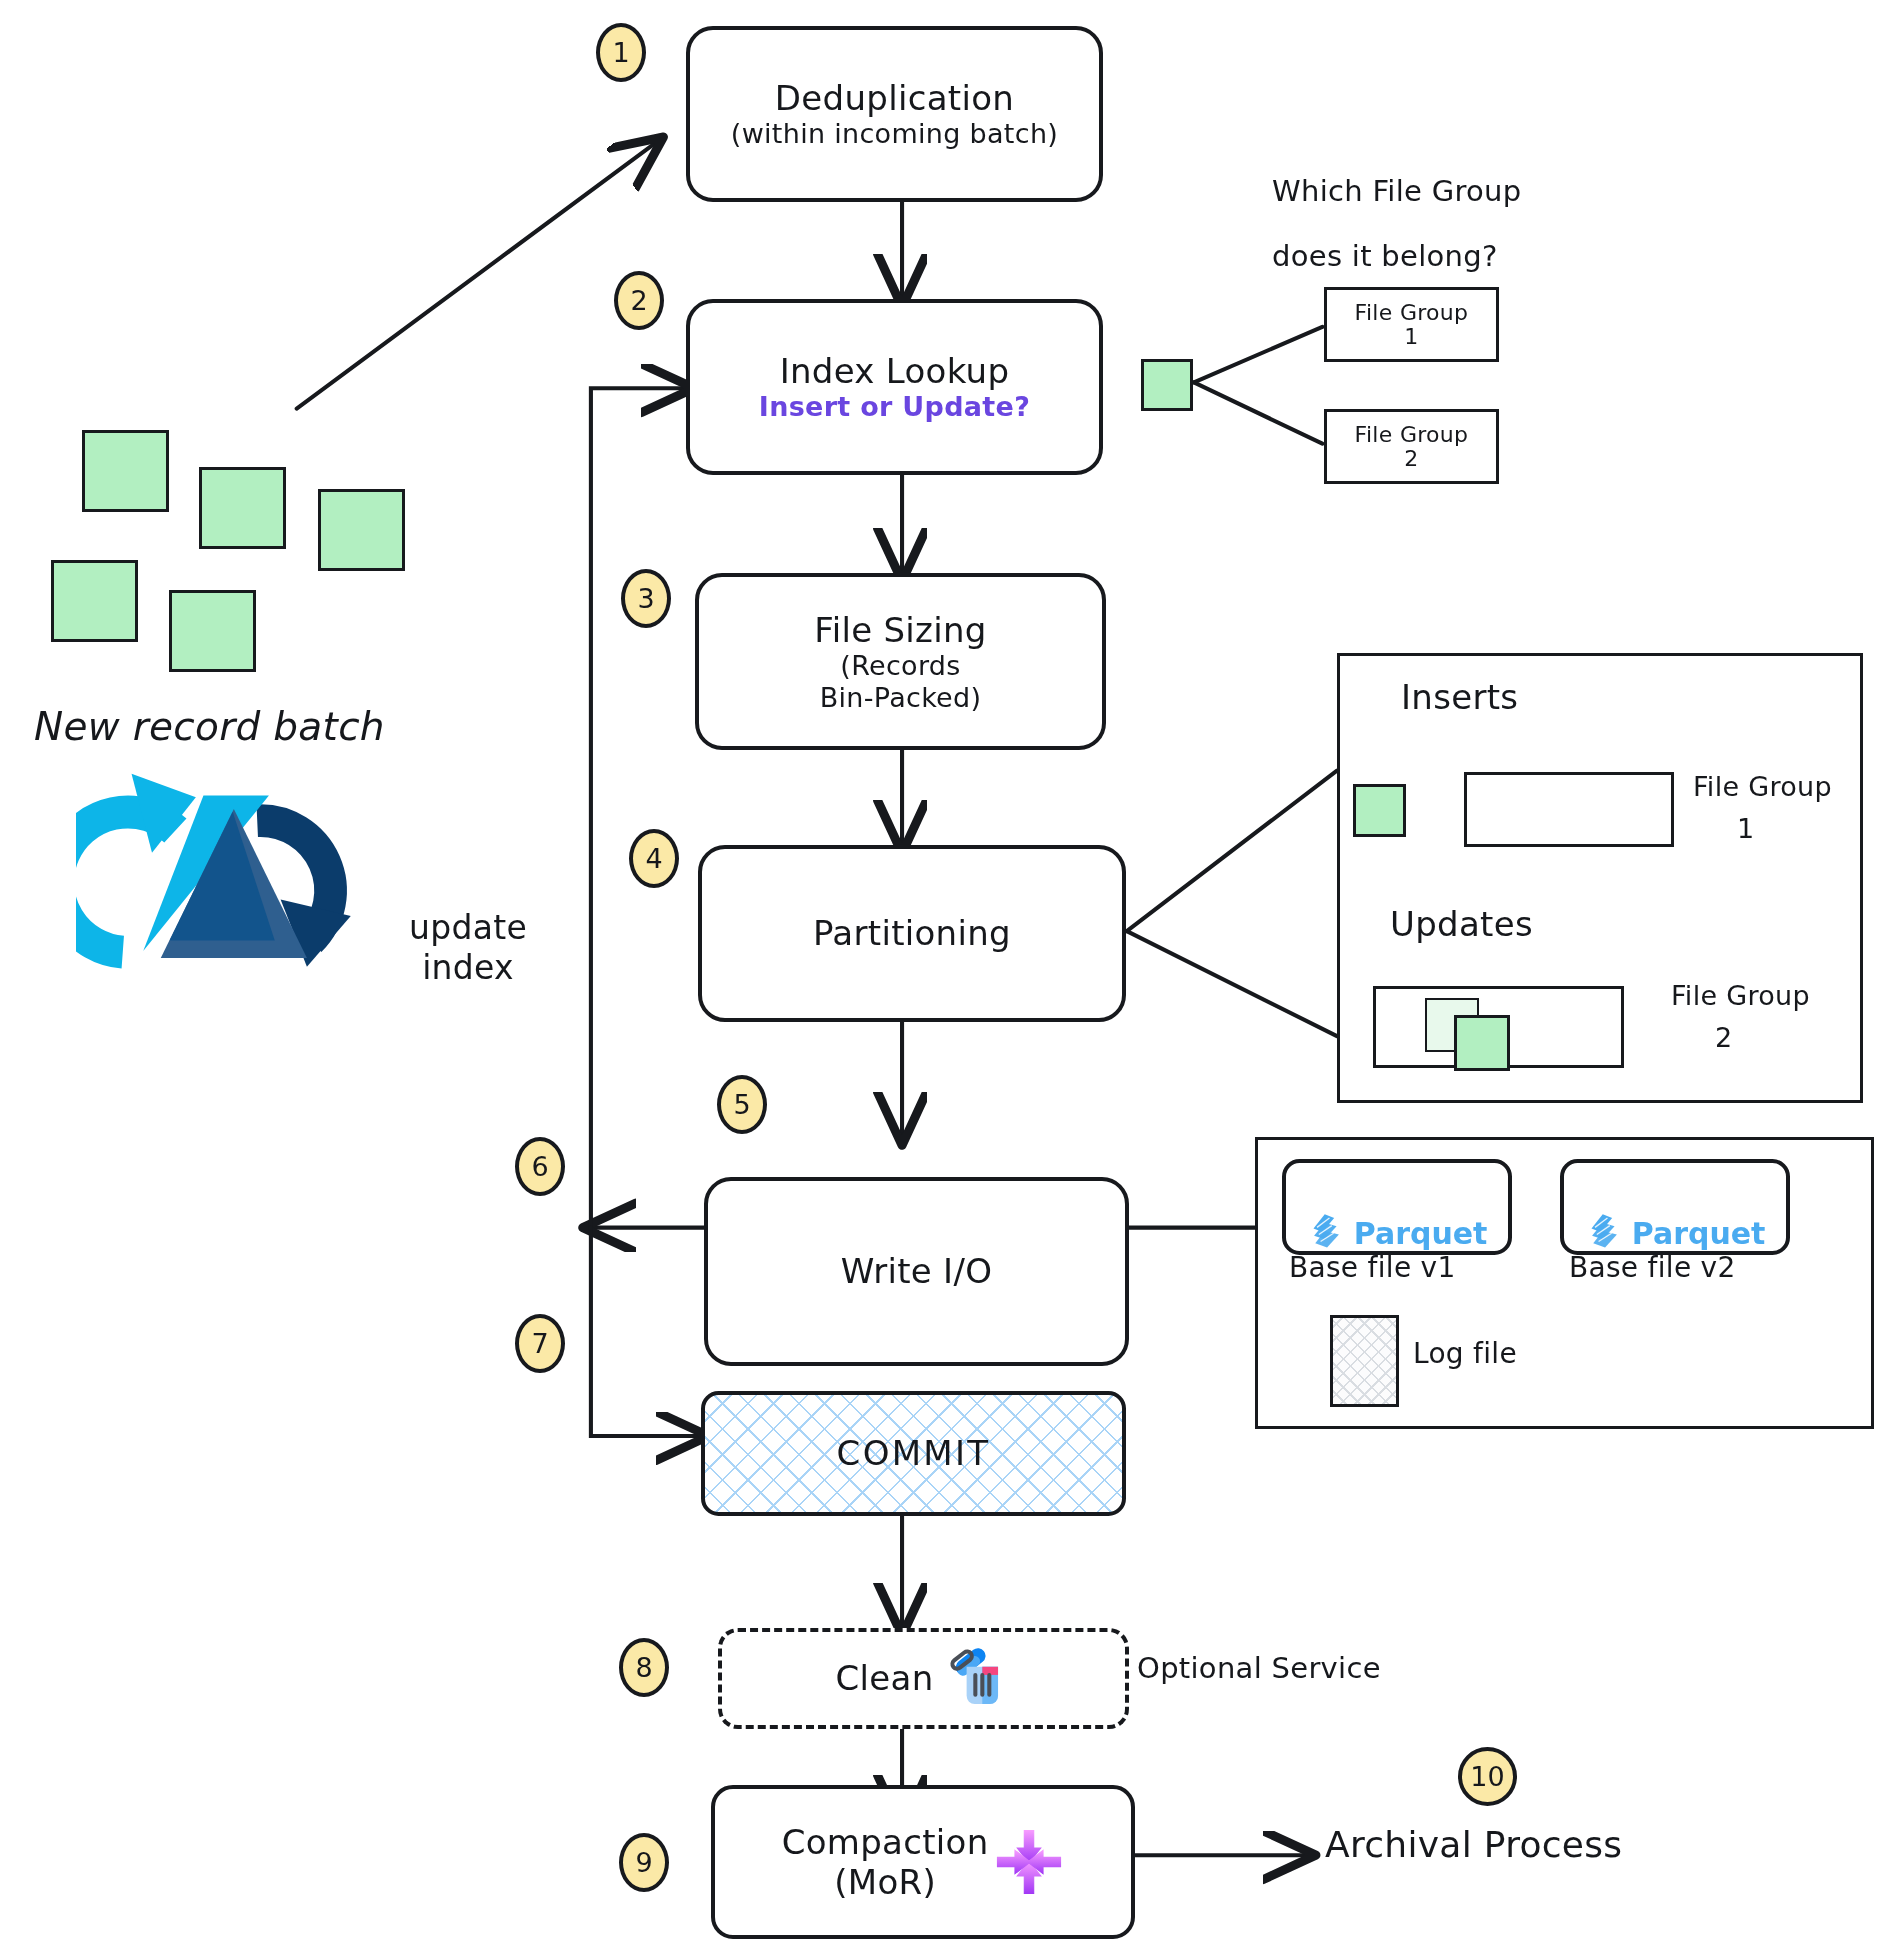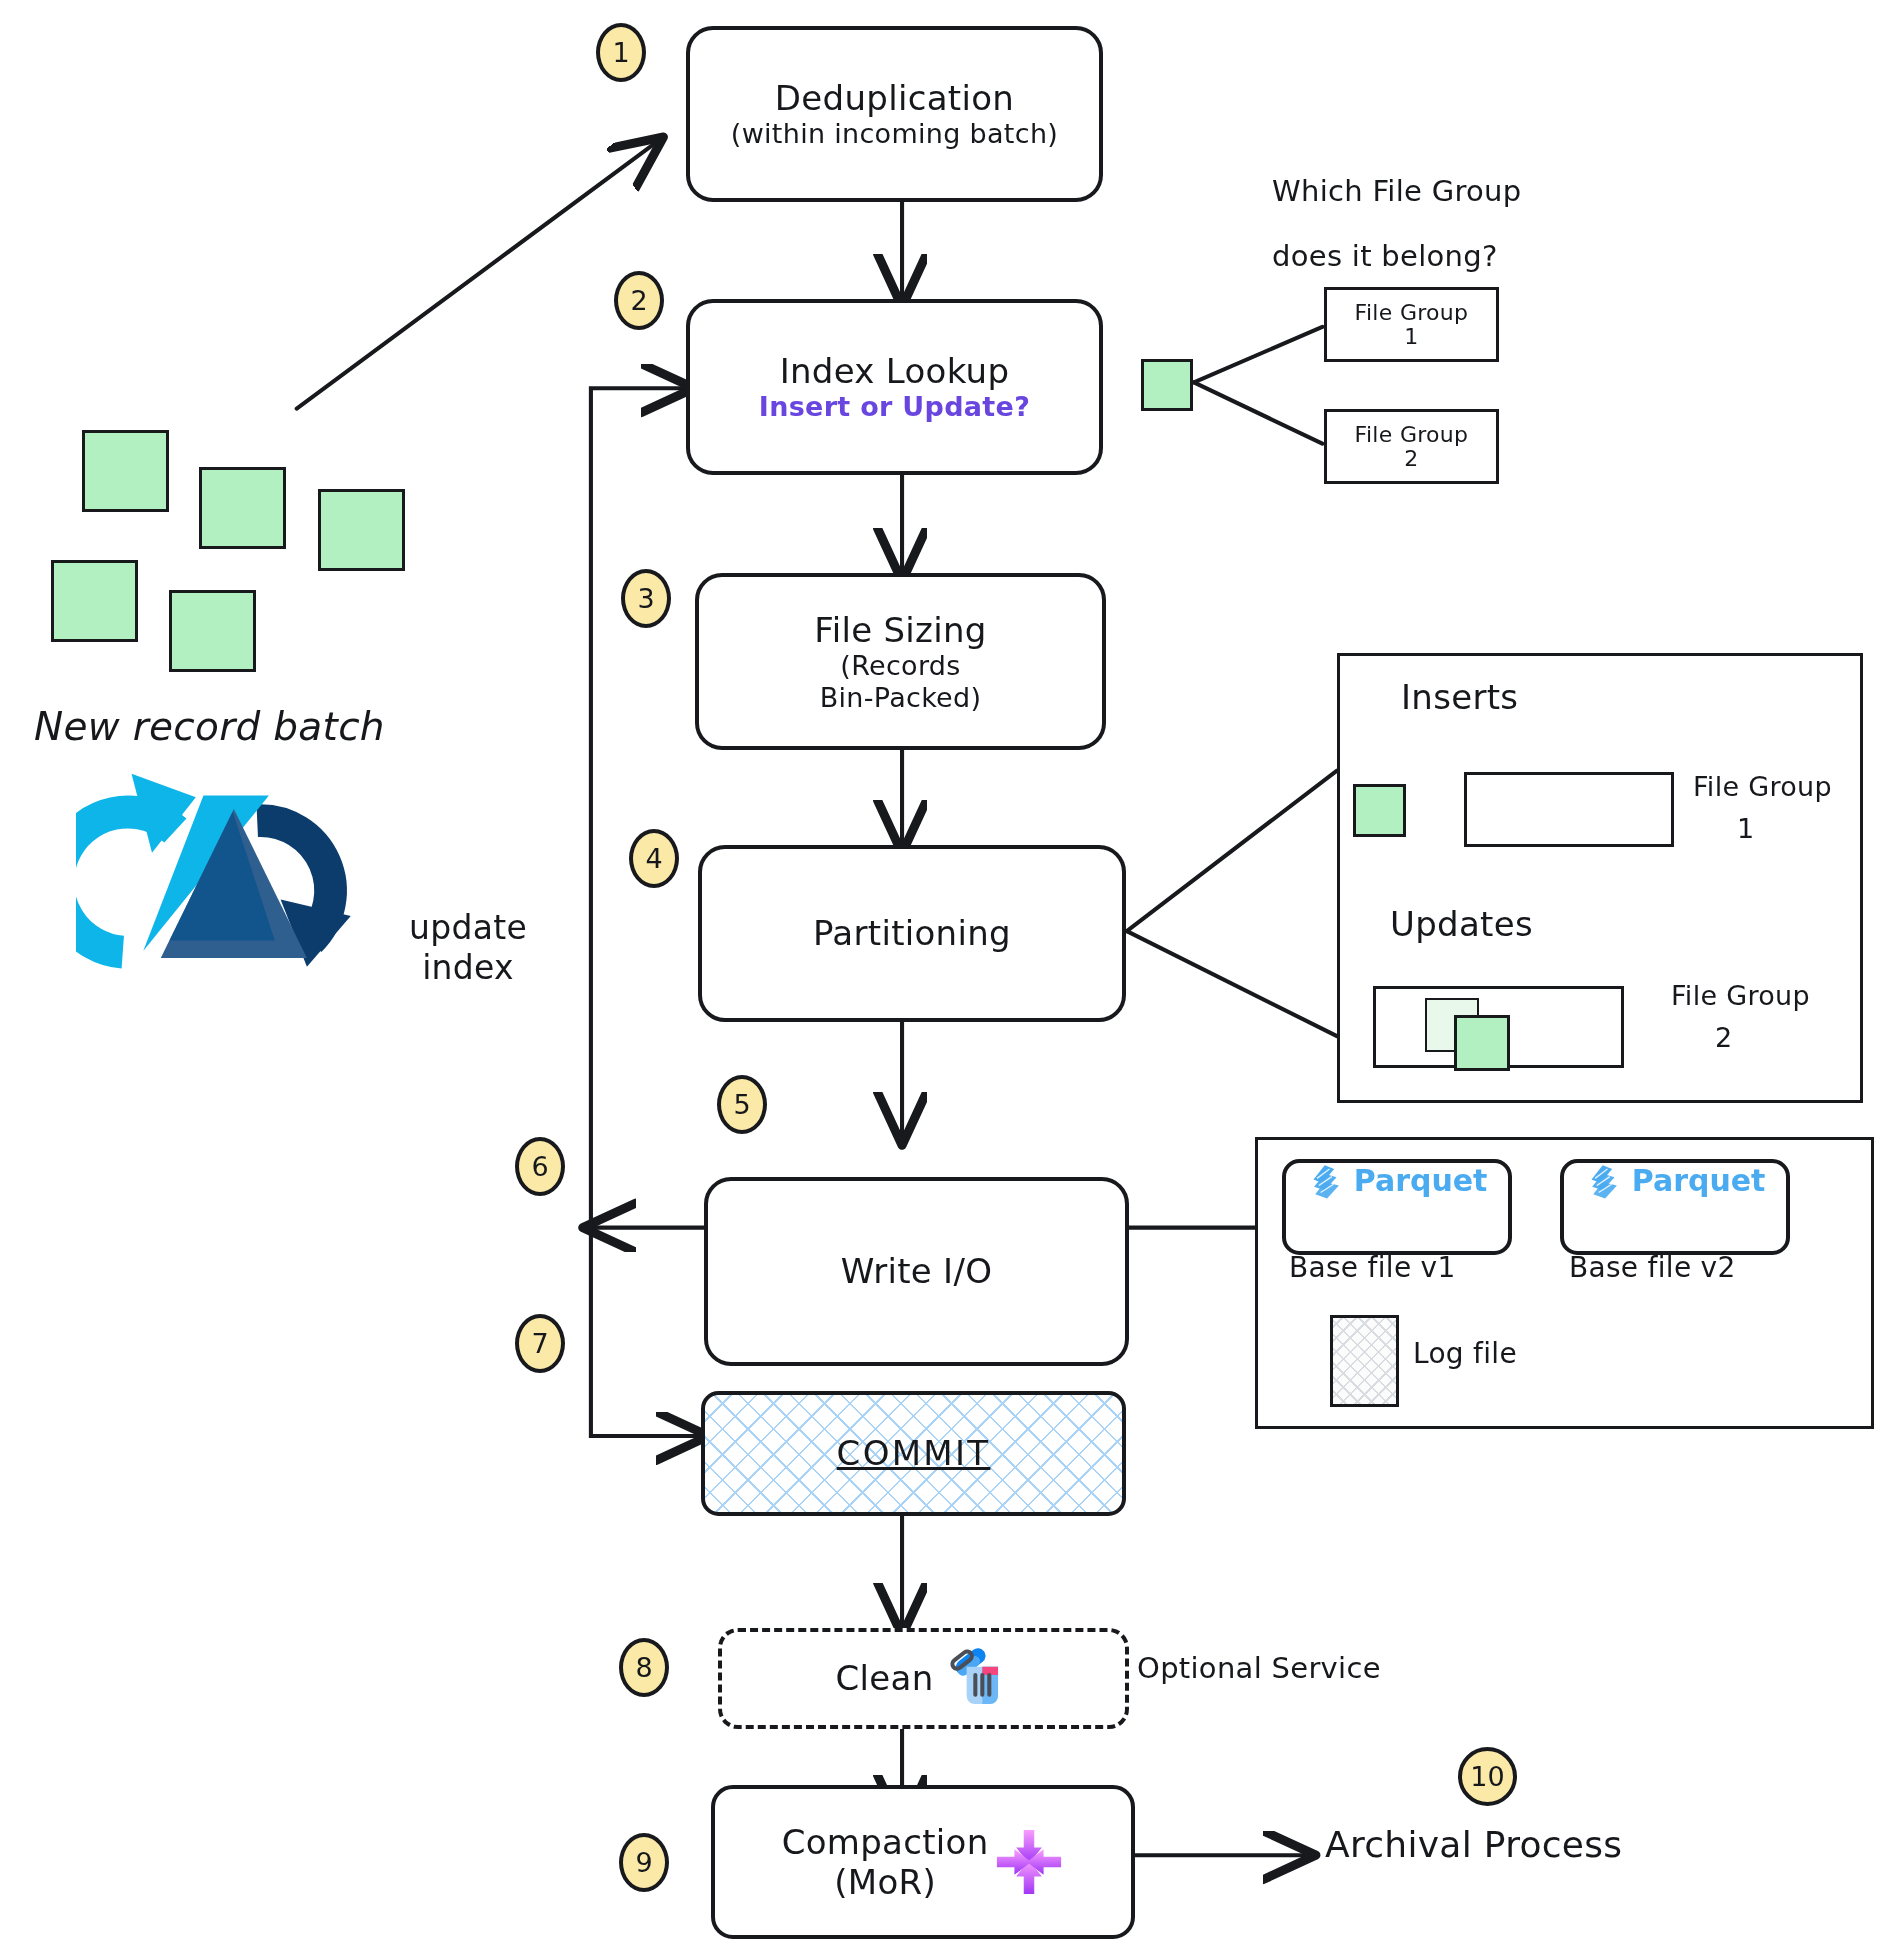--- a/index.html
+++ b/index.html
@@ -33,21 +33,21 @@
   
   .rect{position:absolute;border:3.5px solid #17191d;background:#fff;}
   .grn{position:absolute;border:3.5px solid #17191d;background:#b2efc1;}
   .grn-pale{position:absolute;border:2.9px solid #17191d;background:#e8f9ec;}
 
   
   .panel{position:absolute;border:3.5px solid #17191d;background:#fff;}
 
   
   .pq{position:absolute;border:4.1px solid #17191d;border-radius:17.5px;background:#fff;
-      display:flex;align-items:flex-start;justify-content:center;gap:8.2px;}
+      display:flex;align-items:flex-end;justify-content:center;gap:8.2px;}
   .pq .pqtxt{font-size:30px;font-weight:bold;color:#4aabf0;font-family:"DejaVu Sans",sans-serif;}
 
   .logfile{position:absolute;border:3.5px solid #17191d;
       background:repeating-linear-gradient(45deg,transparent 0 8.2px,#d9dde2 8.2px 10px),
                  repeating-linear-gradient(-45deg,transparent 0 8.2px,#d9dde2 8.2px 10px),#fcfcfd;}
 
   svg.ov{position:absolute;left:0;top:0;width:1901px;height:1955px;pointer-events:none;}
 </style>
 </head>
 <body>
@@ -241,21 +241,21 @@
           <path d="M23,50 L45,36"></path>
       </g>
     </svg>
     <span class="pqtxt">Parquet</span>
   </div>
   <div class="lbl hw" style="left:1569px;top:1251px;font-size:28px;">Base file v2</div>
 
   <div class="logfile" style="left:1330px;top:1315px;width:63px;height:86px;"></div>
   <div class="lbl hw" style="left:1413px;top:1337px;font-size:28px;">Log file</div>
 
-  <div class="node hatch" style="left:701px;top:1391px;width:417px;height:117px;border-radius:17.5px;text-decoration:underline;">
+  <div class="node hatch" style="left:701px;top:1391px;width:417px;height:117px;border-radius:17.5px;">
     <div class="t1 hw" style="letter-spacing:2.3px;">COMMIT</div>
   </div>
 
   <div class="badge" style="left:619px;top:1638px;">
     <span>8</span>
   </div>
   <div class="node dashed" style="left:718px;top:1628px;width:403px;height:93px;flex-direction:row;gap:14px;">
     <div class="t1 hw">Clean</div>
     <svg width="64" height="64" viewBox="0 0 110 110">
 

